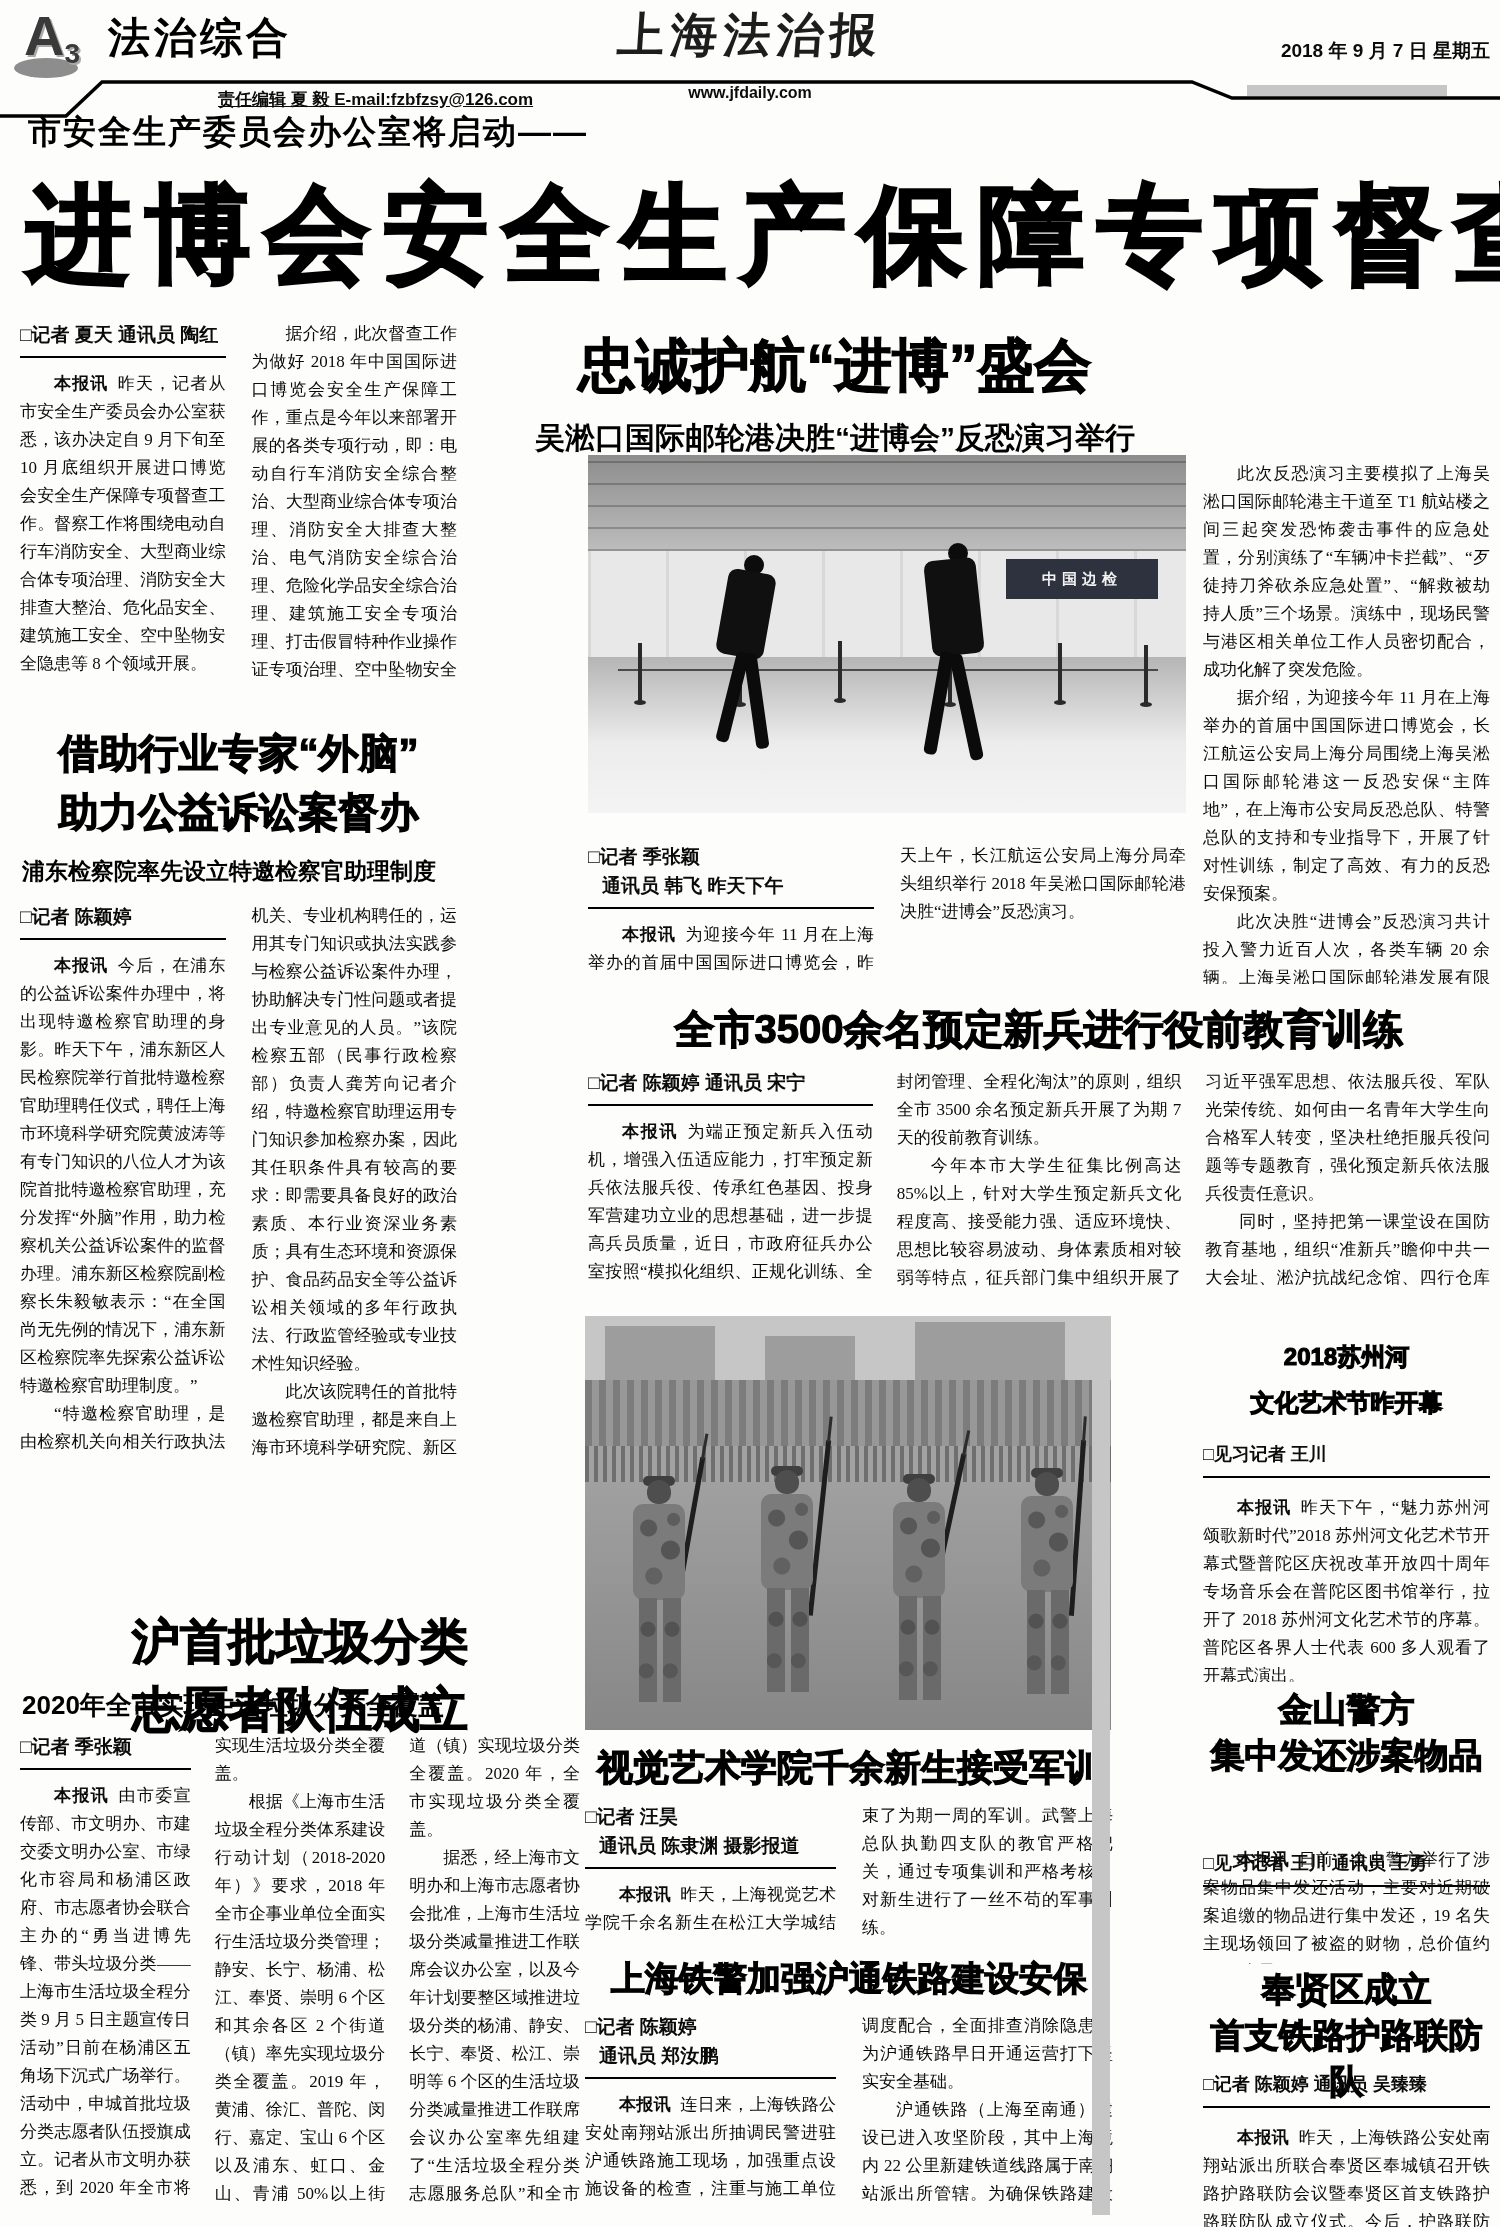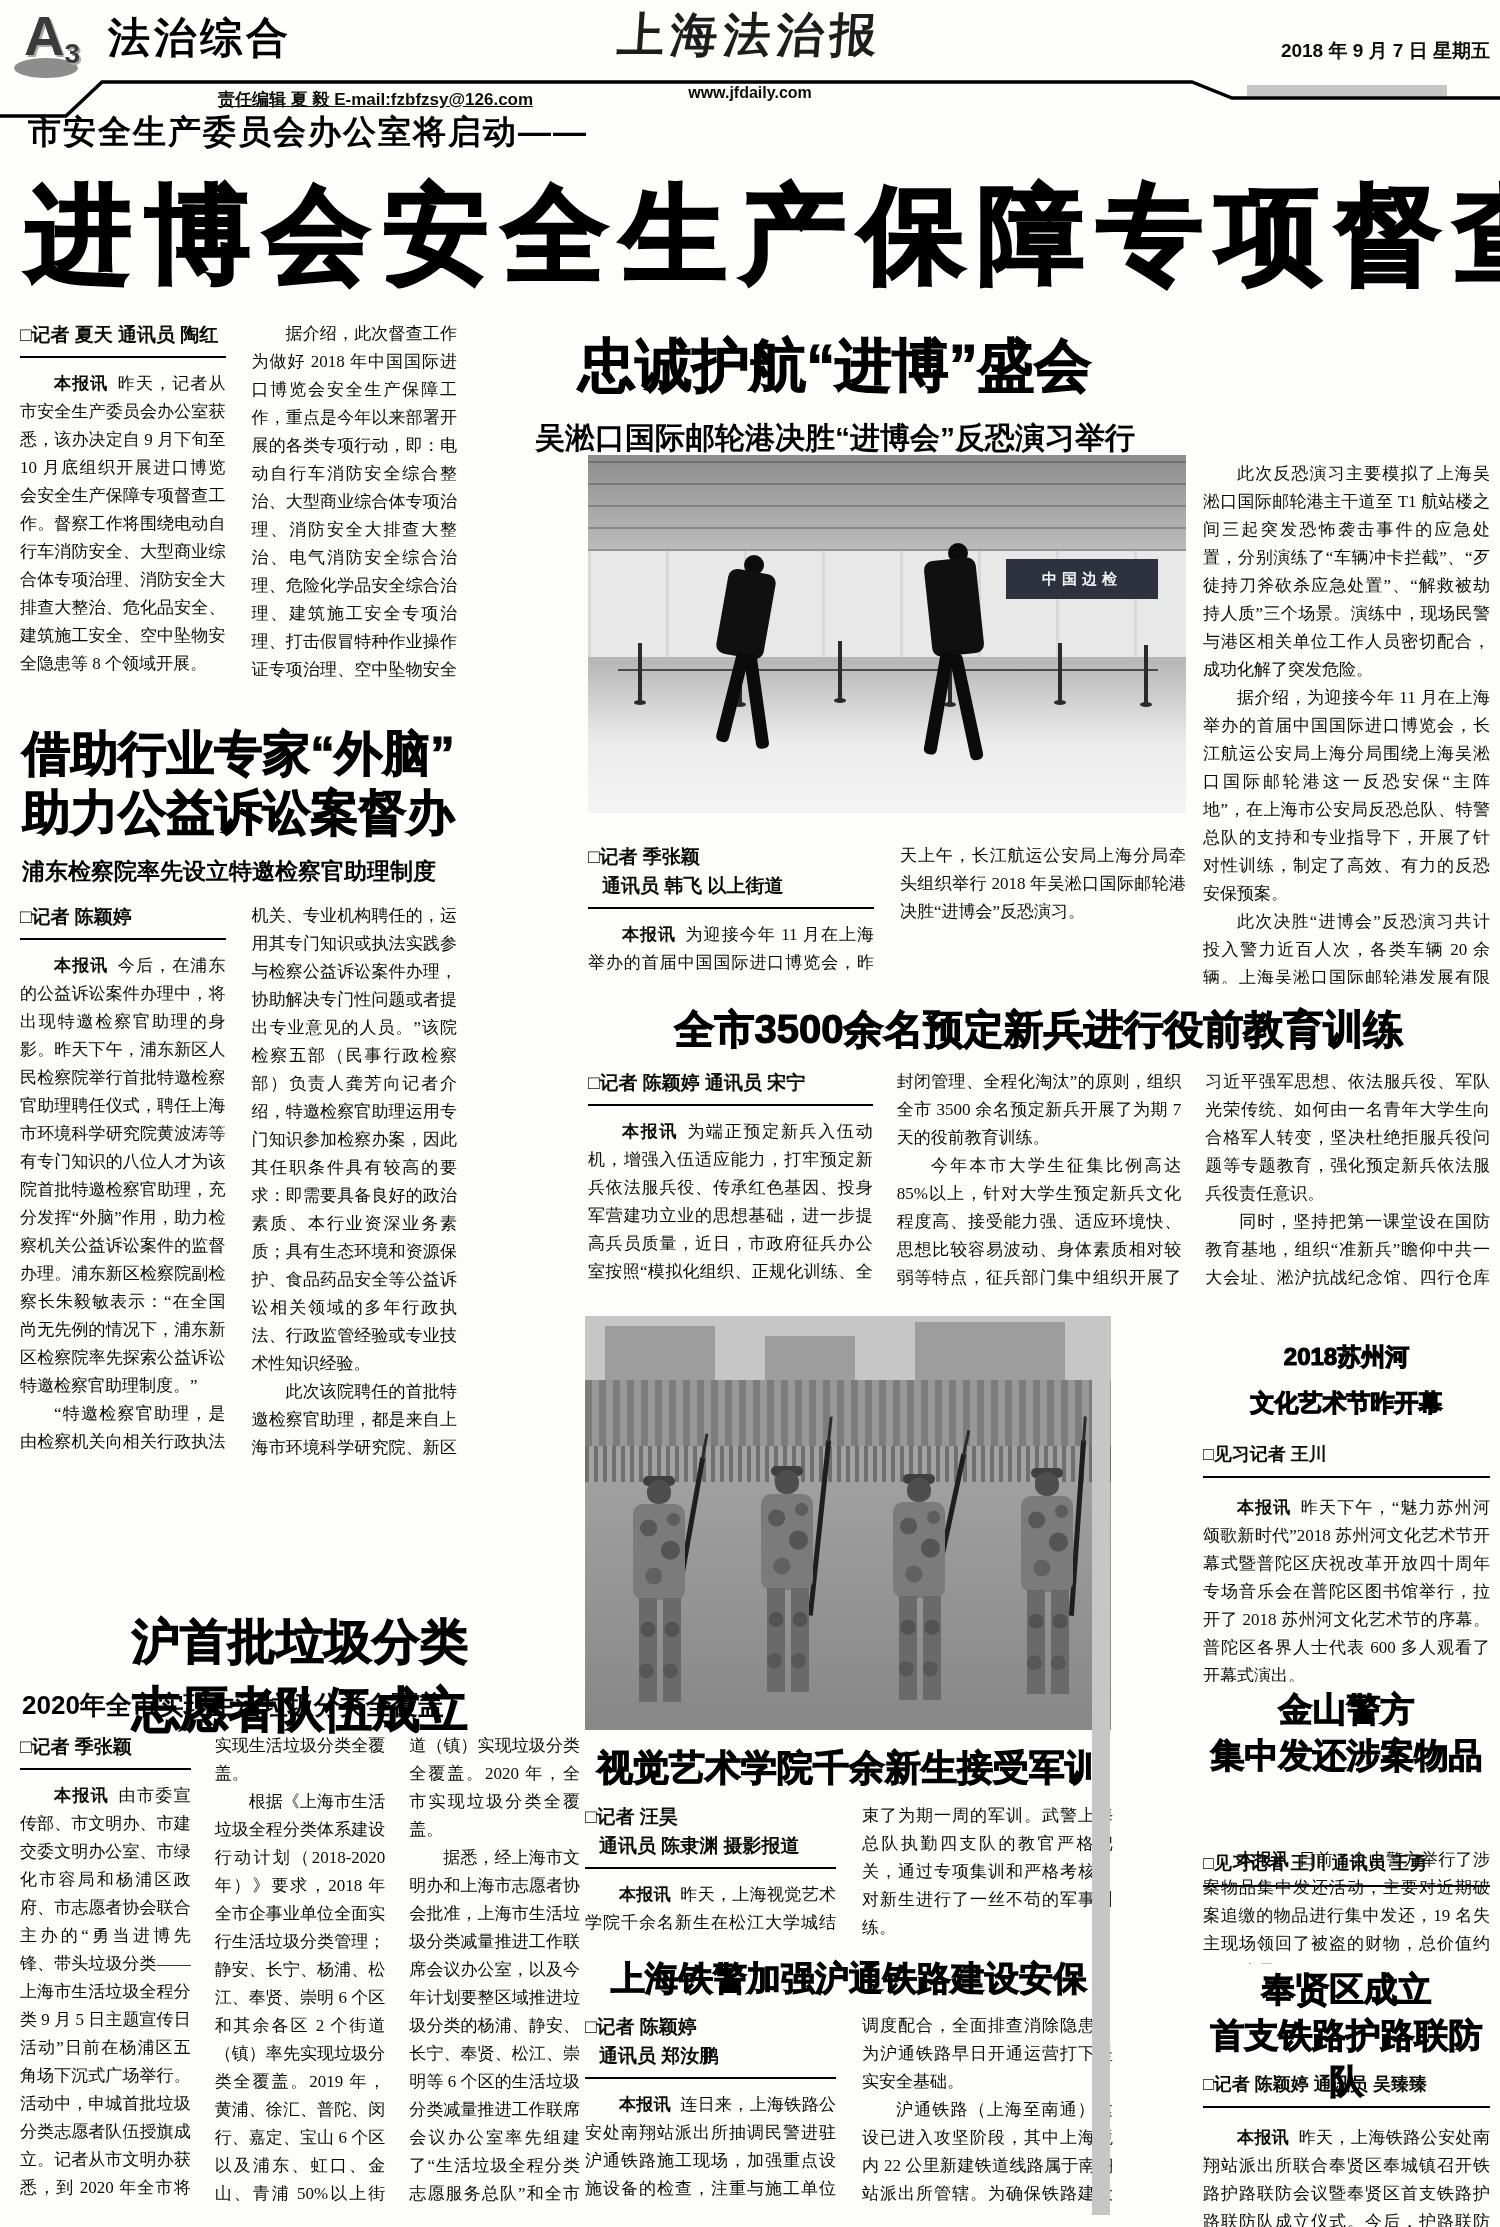--- a/index.html
+++ b/index.html
@@ -128,32 +128,32 @@
       <div class="fig-head" style="left:44px;top:2px;"></div>
       <div class="fig-body" style="left:24px;top:18px;width:52px;height:96px;transform:rotate(-6deg);"></div>
       <div class="fig-leg" style="left:28px;top:110px;height:104px;transform:rotate(10deg);"></div>
       <div class="fig-leg" style="left:56px;top:112px;height:108px;transform:rotate(-12deg);"></div>
     </div>
   </div>
 
   <div class="abs cols2 clip" style="left:588px;top:842px;width:598px;height:142px;">
     <div class="byline">
       <div>□记者  季张颖</div>
-      <div style="padding-left:14px;">通讯员  韩飞  以上街道</div>
+      <div style="padding-left:14px;">通讯员  韩飞  昨天下午</div>
     </div>
     <p class="p"><b class="lead">本报讯</b><span>为迎接今年 11 月在上海举办的首届中国国际进口博览会，昨天上午，长江航运公安局上海分局牵头组织举行 2018 年吴淞口国际邮轮港决胜“进博会”反恐演习。</span></p>
   </div>
 
   <div class="abs clip" style="left:1203px;top:460px;width:287px;height:524px;">
     <p class="p">此次反恐演习主要模拟了上海吴淞口国际邮轮港主干道至 T1 航站楼之间三起突发恐怖袭击事件的应急处置，分别演练了“车辆冲卡拦截”、“歹徒持刀斧砍杀应急处置”、“解救被劫持人质”三个场景。演练中，现场民警与港区相关单位工作人员密切配合，成功化解了突发危险。</p>
     <p class="p">据介绍，为迎接今年 11 月在上海举办的首届中国国际进口博览会，长江航运公安局上海分局围绕上海吴淞口国际邮轮港这一反恐安保“主阵地”，在上海市公安局反恐总队、特警总队的支持和专业指导下，开展了针对性训练，制定了高效、有力的反恐安保预案。</p>
     <p class="p">此次决胜“进博会”反恐演习共计投入警力近百人次，各类车辆 20 余辆。上海吴淞口国际邮轮港发展有限公司、边检、海关等单位参加了演习。</p>
   </div>
 
-  <div class="abs hl stroke1 center" style="left:20px;top:724px;width:437px;font-size:48px;line-height:59px;text-align:center;">
+  <div class="abs hl stroke1 center" style="left:20px;top:724px;width:437px;font-size:40px;line-height:59px;text-align:center;">
     <div>借助行业专家“外脑”</div>
     <div>助力公益诉讼案督办</div>
   </div>
   <div class="abs hl" style="left:22px;top:856px;width:437px;font-size:23px;">浦东检察院率先设立特邀检察官助理制度</div>
   <div class="abs cols2 clip" style="left:20px;top:902px;width:437px;height:560px;">
     <div class="byline">□记者  陈颖婷</div>
     <p class="p"><b class="lead">本报讯</b><span>今后，在浦东的公益诉讼案件办理中，将出现特邀检察官助理的身影。昨天下午，浦东新区人民检察院举行首批特邀检察官助理聘任仪式，聘任上海市环境科学研究院黄波涛等有专门知识的八位人才为该院首批特邀检察官助理，充分发挥“外脑”作用，助力检察机关公益诉讼案件的监督办理。浦东新区检察院副检察长朱毅敏表示：“在全国尚无先例的情况下，浦东新区检察院率先探索公益诉讼特邀检察官助理制度。”</span></p>
     <p class="p">“特邀检察官助理，是由检察机关向相关行政执法机关、专业机构聘任的，运用其专门知识或执法实践参与检察公益诉讼案件办理，协助解决专门性问题或者提出专业意见的人员。”该院检察五部（民事行政检察部）负责人龚芳向记者介绍，特邀检察官助理运用专门知识参加检察办案，因此其任职条件具有较高的要求：即需要具备良好的政治素质、本行业资深业务素质；具有生态环境和资源保护、食品药品安全等公益诉讼相关领域的多年行政执法、行政监管经验或专业技术性知识经验。</p>
     <p class="p">此次该院聘任的首批特邀检察官助理，都是来自上海市环境科学研究院、新区城管行政执法局等单位的业务骨干，有专业、有资历、有权威，是环境资源保护、食品药品安全、勘验鉴定等方面的行家里手，将直接参与办案，用专门知识和执法实践协助解决专门性问题或提出专业意见，供检察机关参考。</p>
 

